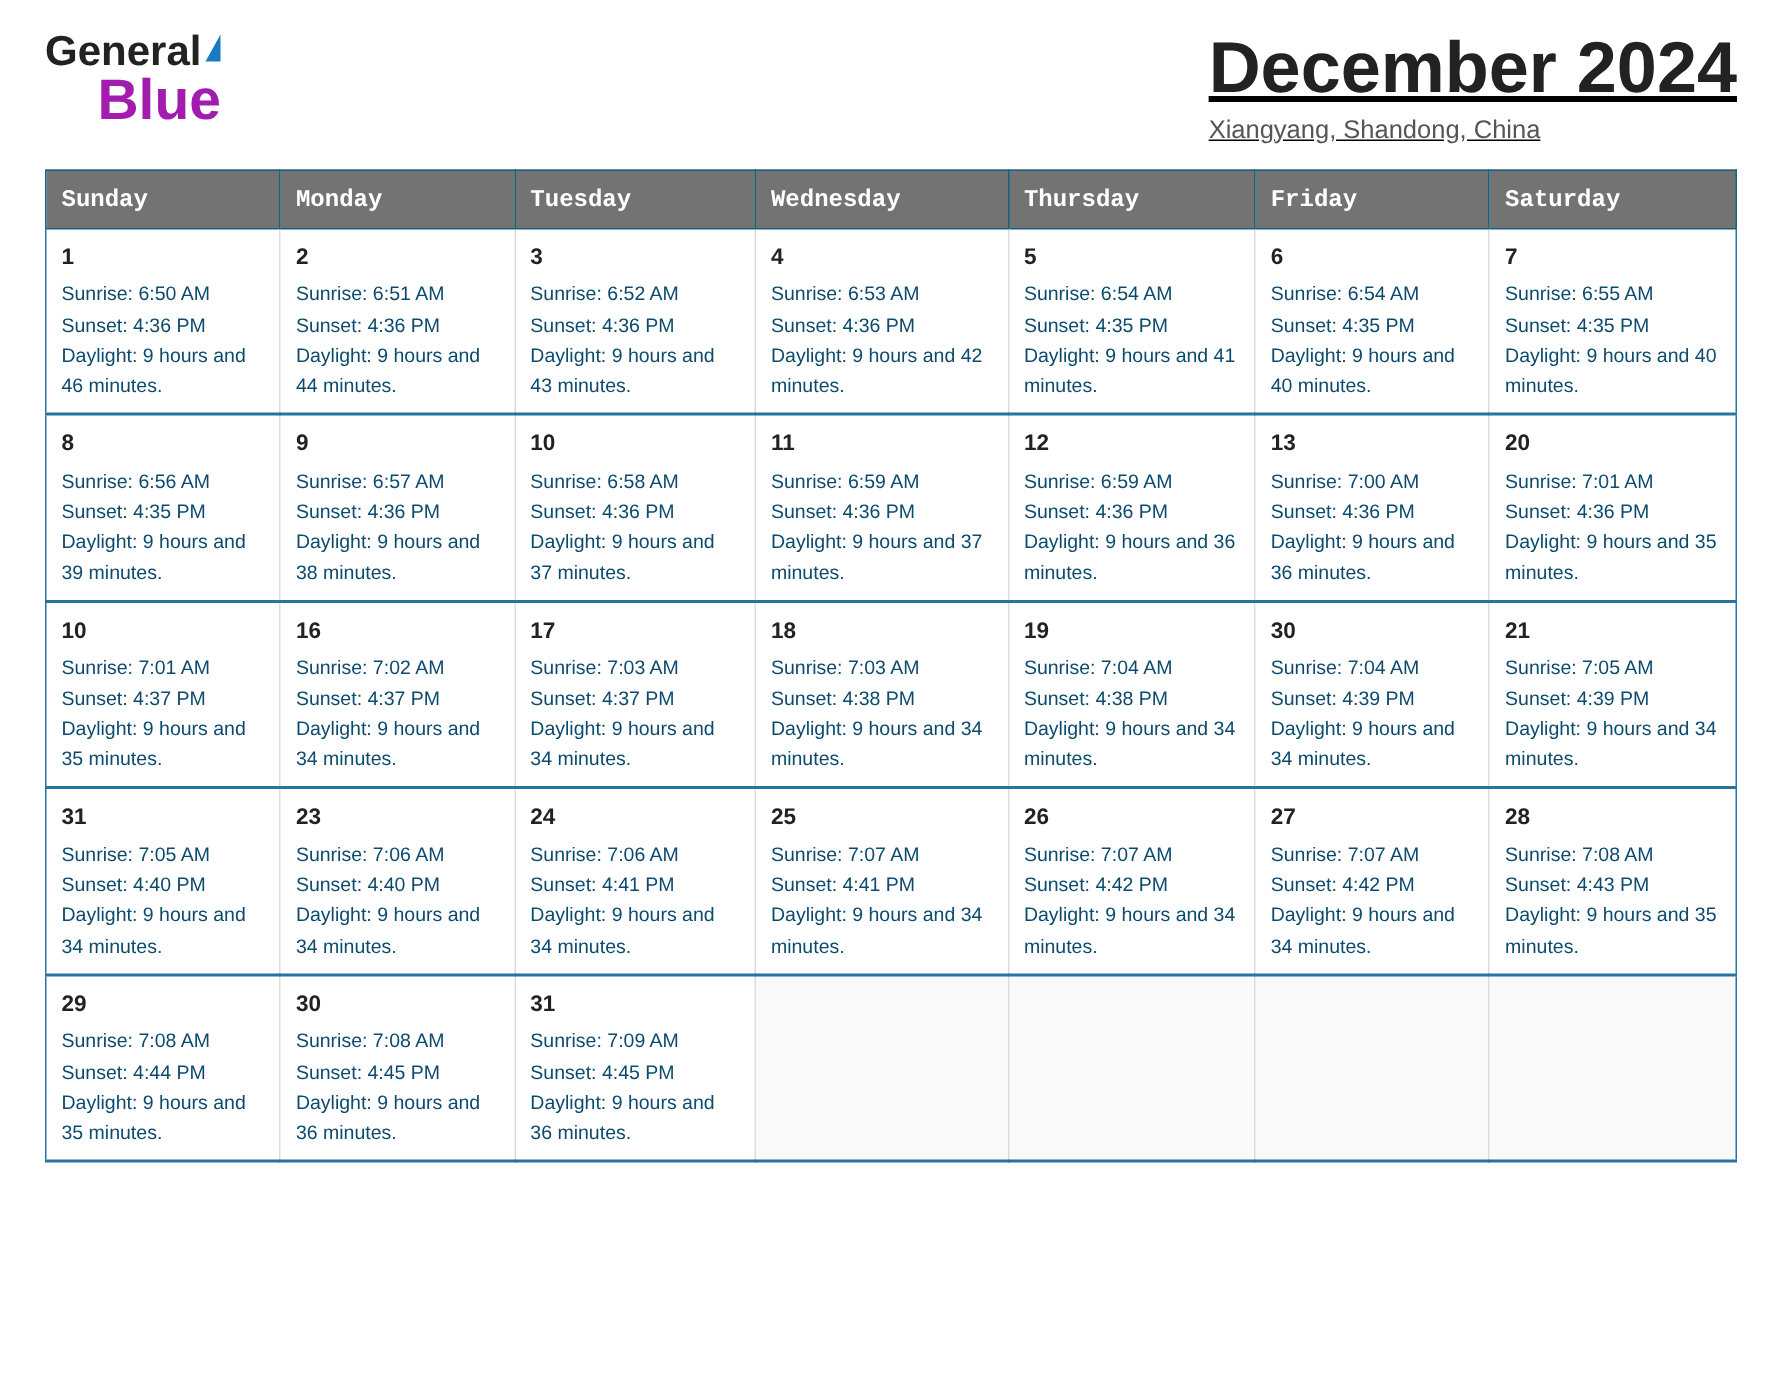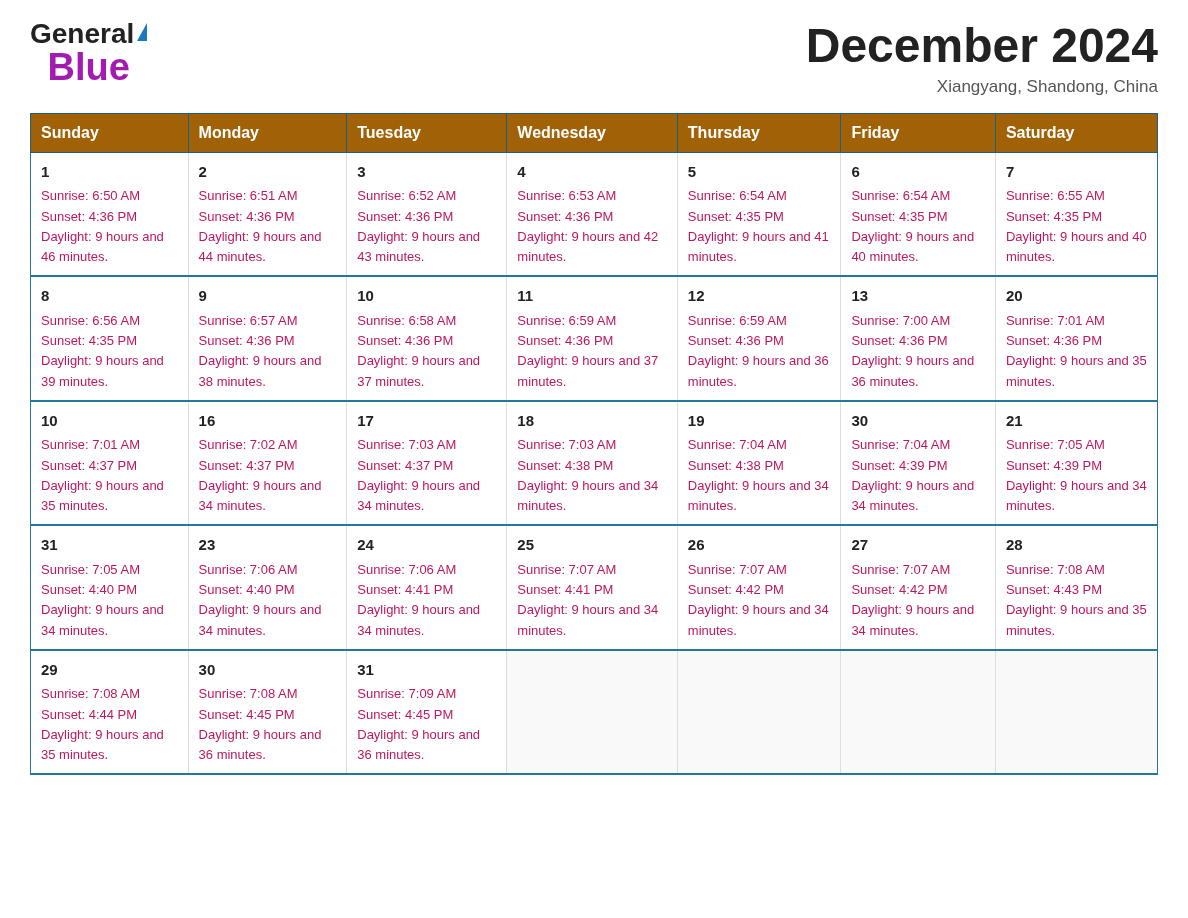--- a/index.html
+++ b/index.html
@@ -12,21 +12,21 @@
     }
     .header-area {
       display: flex;
       justify-content: space-between;
       align-items: flex-start;
       margin-bottom: 16px;
     }
     .logo {
       display: flex;
       flex-direction: column;
-      align-items: center;
+      align-items: flex-end;
     }
     .logo-general {
       font-size: 28px;
       font-weight: bold;
       color: #222;
       line-height: 1;
     }
     .logo-blue {
       font-size: 38px;
       font-weight: bold;
@@ -38,40 +38,41 @@
       width: 0;
       height: 0;
       border-left: 10px solid transparent;
       border-bottom: 18px solid #1a7abf;
       margin-left: 3px;
       vertical-align: middle;
       position: relative;
       top: -2px;
     }
     .title-area {
-      text-align: right;
+      text-decoration: underline;
     }
     .month-year {
       font-size: 48px;
       font-weight: bold;
       color: #222;
       line-height: 1.1;
     }
     .location {
       font-size: 17px;
       color: #555;
       margin-top: 4px;
     }
     table {
       width: 100%;
       border-collapse: collapse;
       font-size: 13.5px;
     }
     thead tr {
-      background-color: #a16207;
+      background-color: #737373;
+      font-family: Liberation Mono, monospace;
     }
     thead th {
       color: #fff;
       padding: 10px 10px;
       font-size: 16px;
       font-weight: 600;
       text-align: left;
       border: 1px solid #1a6080;
     }
     tbody tr {
@@ -95,21 +96,21 @@
     }
     .day-num {
       font-size: 15px;
       font-weight: bold;
       color: #222;
       display: block;
       margin-bottom: 3px;
     }
     .day-info {
       font-size: 13px;
-      color: #be185d;
+      color: #0c4a6e;
       line-height: 1.55;
     }
     .empty-cell {
       background: #f9f9f9;
     }
     .logo-row {
       display: flex;
       align-items: center;
     }
   </style>

